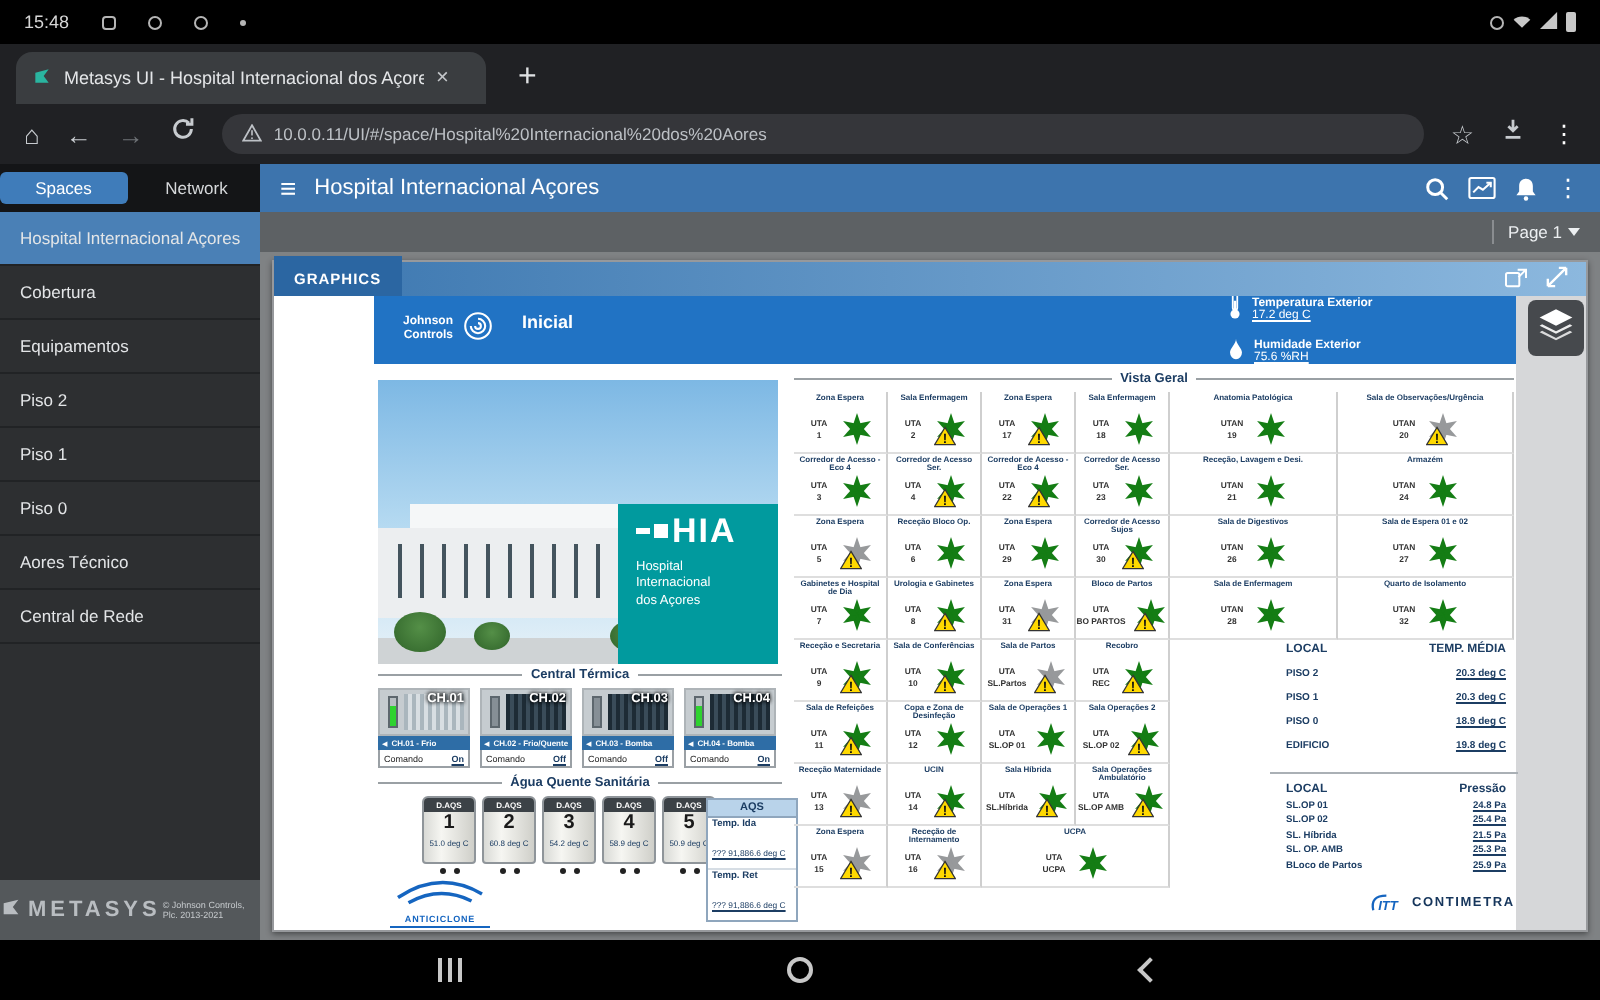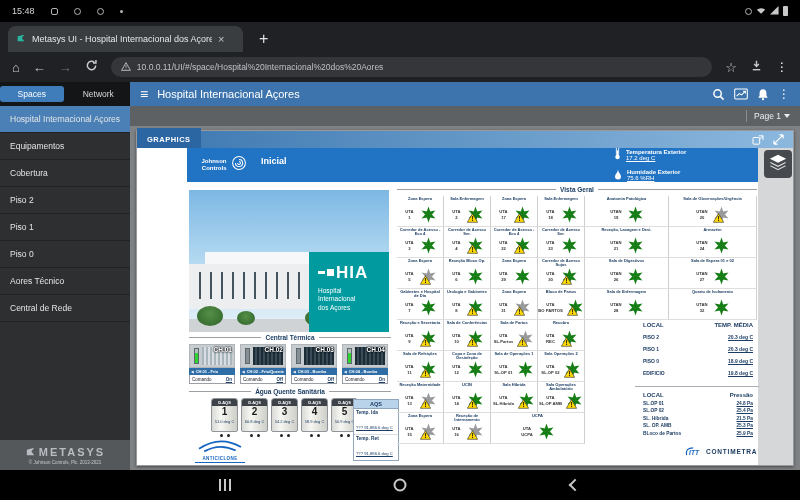--- a/index.html
+++ b/index.html
@@ -28,21 +28,21 @@
   .url{flex:1;height:20px;background:#35363a;border-radius:11px;display:flex;align-items:center;padding:0 10px;gap:6px;font-size:8.5px;color:#bdc1c6;white-space:nowrap;overflow:hidden}
 
   
   .app{position:absolute;top:82px;left:0;width:800px;height:388px;display:flex}
   .sidebar{width:130px;background:#2d2f31;position:relative;flex:none}
   .side-tabs{height:24px;background:#141517;display:flex;align-items:center;padding:3px 0;gap:3px}
   .stab{flex:1;text-align:center;font-size:8.5px;color:#d6d8da;padding:3px 0;border-radius:3px}
   .stab.active{background:#3f7cba;color:#fff}
   .side-item{height:27px;display:flex;align-items:center;padding-left:10px;font-size:8.5px;color:#e3e5e7;border-bottom:1px solid #212325;cursor:default}
   .side-item.selected{background:#4a80b6}
-  .side-footer{position:absolute;bottom:0;left:0;right:0;height:30px;background:#54585b;display:flex;flex-direction:column;align-items:center;justify-content:center;gap:1px}
+  .side-footer{position:absolute;bottom:0;left:0;right:0;height:30px;background:#54585b;display:flex;flex-direction:row;align-items:center;justify-content:center;gap:1px}
   .ms-brand{color:#b9bdc1;font-weight:bold;letter-spacing:2px;font-size:11px;display:flex;align-items:center;gap:3px}
   .ms-copy{font-size:4.5px;color:#c6cacd}
 
   .main{flex:1;display:flex;flex-direction:column;background:#7f8284;min-width:0}
   .app-header{height:24px;background:#3d74ad;display:flex;align-items:center;color:#fff;padding:0 10px;gap:9px}
   .hamburger{font-size:14px;line-height:1}
   .app-title{font-size:11px;flex:1;white-space:nowrap;overflow:hidden}
   .hd-ic{display:flex;align-items:center}
   .kebab{font-size:12px;color:#fff}
   .page-bar{height:20px;background:#5d6164;display:flex;align-items:center;justify-content:flex-end;color:#eceff1;font-size:8.5px;padding-right:10px;gap:7px}
@@ -73,21 +73,21 @@
 
   #photo{position:absolute;left:52px;top:42px;width:200px;height:142px;overflow:hidden}
   .sky{position:absolute;inset:0;background:linear-gradient(#7db8e4 0%,#b9dcf2 55%,#e8f2f8 100%)}
   .bld{position:absolute;left:0;right:0;top:52%;height:32%;background:#eceef0}
   .bld-top{position:absolute;left:8%;right:22%;top:44%;height:9%;background:#f5f7f8}
   .cols{position:absolute;left:5%;right:5%;top:58%;height:19%;background:repeating-linear-gradient(90deg,#44545e 0 2px,transparent 2px 11px)}
   .ground{position:absolute;bottom:0;height:9%;left:0;right:0;background:#cfd3d5}
   .tree{position:absolute;border-radius:50%;background:radial-gradient(circle at 50% 38%,#548f47,#2f6329)}
 
   #hia{position:absolute;left:172px;top:104px;width:80px;height:80px;background:#019a9e;color:#fff;padding:5px 9px}
-  .hia-row{display:flex;align-items:center;gap:2px;margin-top:7px}
+  .hia-row{display:flex;align-items:center;gap:2px;}
   .hia-dash{width:7px;height:3px;background:#fff}
   .hia-sq{width:7px;height:7px;background:#fff}
   .hia-acr{font-size:17px;font-weight:bold;letter-spacing:1px;line-height:1}
   .hia-name{font-size:6.5px;line-height:1.3;margin-top:6px}
 
   .sec-head{position:absolute;display:flex;align-items:center;gap:4px;color:#1c3d63;font-weight:bold;font-size:6.5px;white-space:nowrap}
   .sec-head .line{flex:1;height:1px;background:#9aa0a4}
   #ct-head{left:52px;top:186px;width:202px}
   #aqs-head{left:52px;top:240px;width:202px}
   #vista-head{left:260px;top:38px;width:360px}
@@ -221,24 +221,24 @@
     <aside class="sidebar">
       <div class="side-tabs">
         <span class="stab active">Spaces</span>
         <span class="stab">Network</span>
       </div>
       <div id="side-items">
           <div class="side-item selected">
             <span>Hospital Internacional Açores</span>
           </div>
           <div class="side-item">
+            <span>Cobertura</span>
+          </div>
+          <div class="side-item">
             <span>Equipamentos</span>
-          </div>
-          <div class="side-item">
-            <span>Cobertura</span>
           </div>
           <div class="side-item">
             <span>Piso 2</span>
           </div>
           <div class="side-item">
             <span>Piso 1</span>
           </div>
           <div class="side-item">
             <span>Piso 0</span>
           </div>

